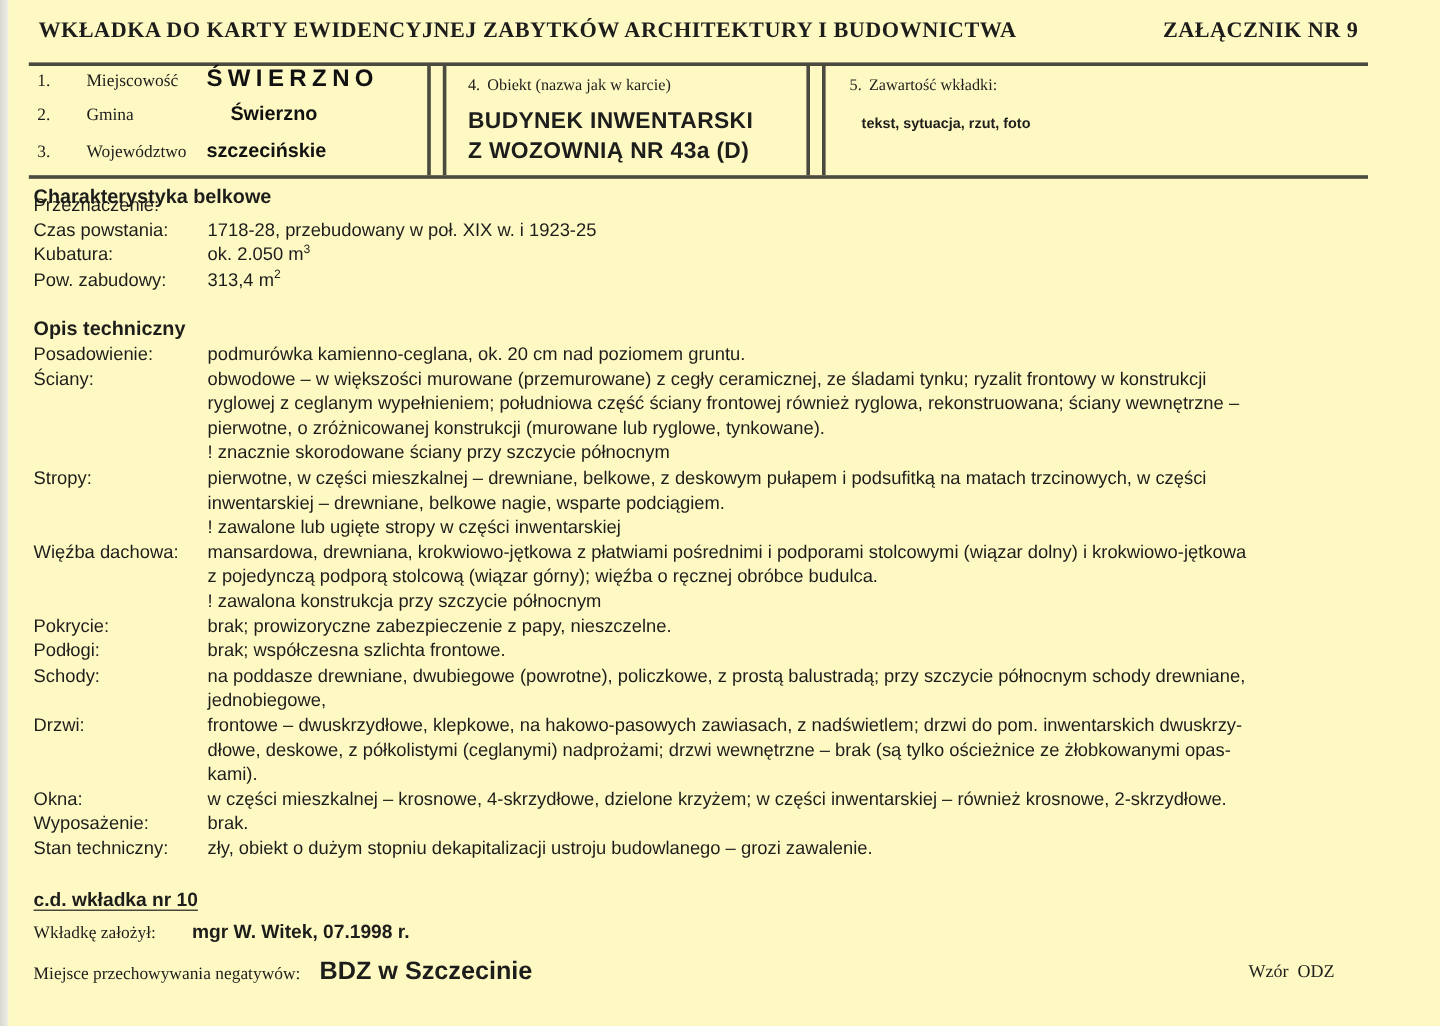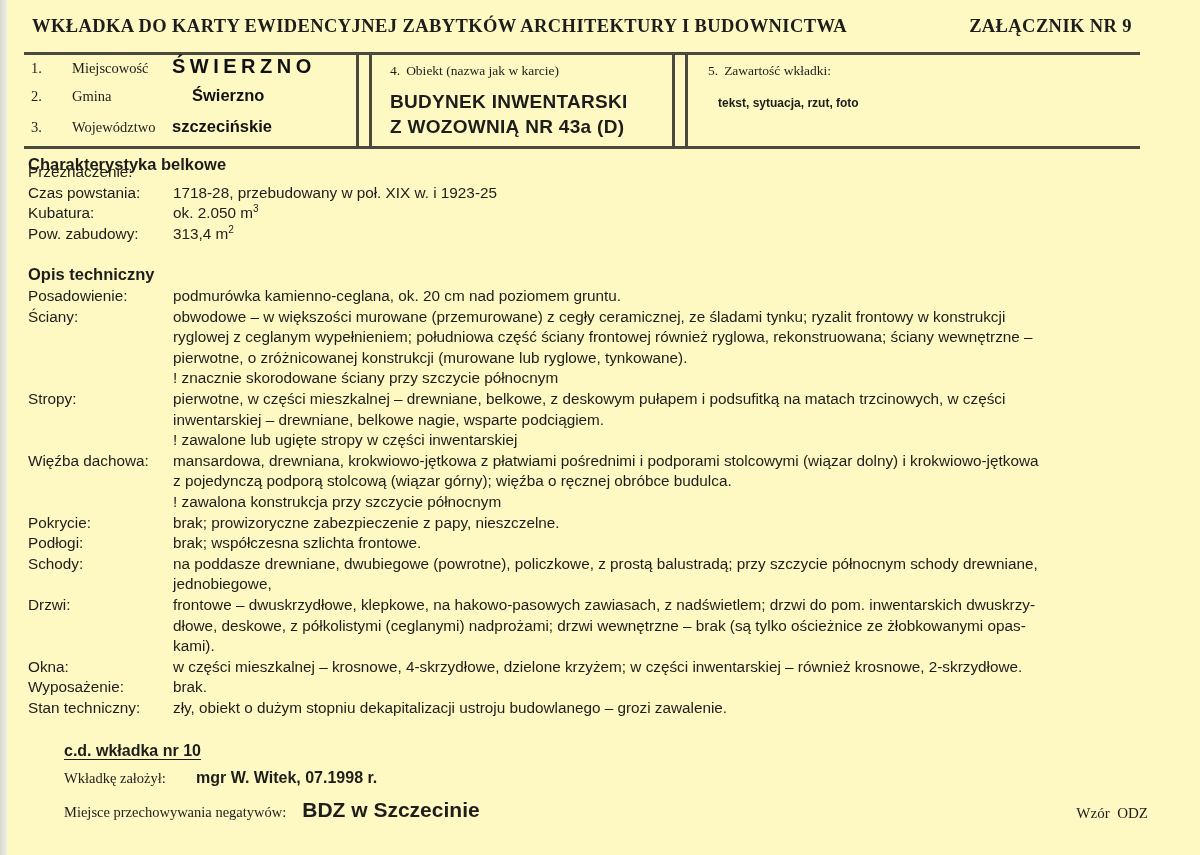--- a/index.html
+++ b/index.html
@@ -199,21 +199,20 @@
     font-size: 0.66em;
     vertical-align: super;
     line-height: 0;
   }
 
   
   .footer {
     position: absolute;
     left: 4px;
     width: 1112px;
-    margin-left: 36px;
   }
   .cd-line {
     font-family: "Liberation Sans", sans-serif;
     font-weight: bold;
     font-size: 16px;
     text-decoration: underline;
     text-underline-offset: 3px;
     display: inline-block;
   }
   .founder-row {
@@ -227,21 +226,21 @@
     width: 132px;
     flex: none;
   }
   .founder-value {
     font-family: "Liberation Sans", sans-serif;
     font-weight: bold;
     font-size: 16px;
   }
   .negatives-row {
     display: flex;
-    align-items: flex-end;
+    align-items: center;
     justify-content: space-between;
     width: 1112px;
   }
   .negatives-left {
     display: flex;
     align-items: baseline;
   }
   .negatives-label {
     font-family: "Liberation Serif", serif;
     font-size: 14.5px;

